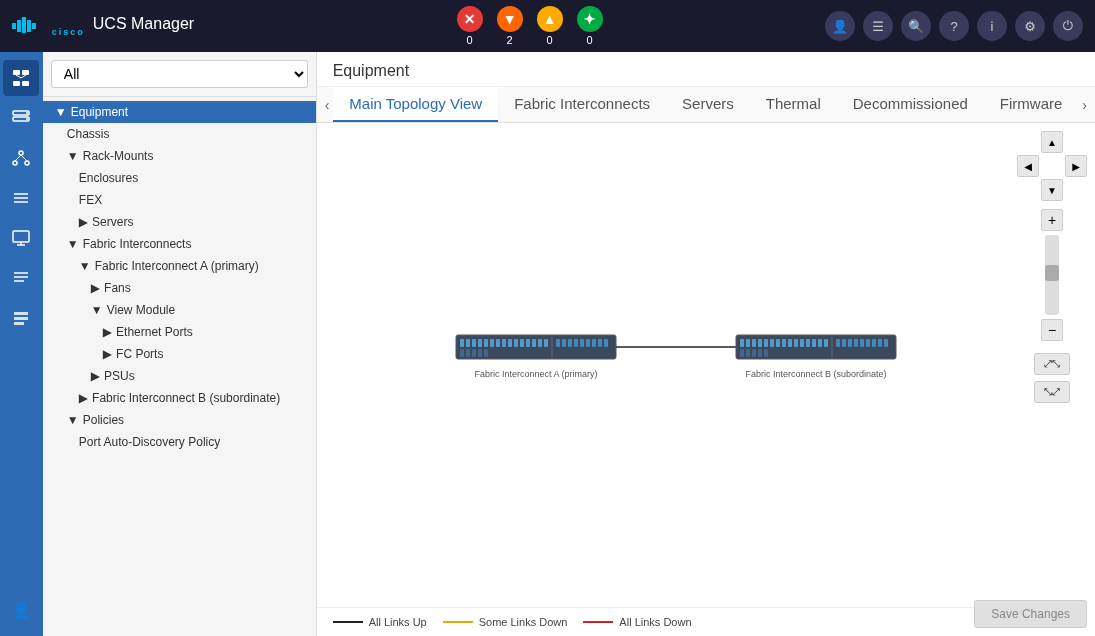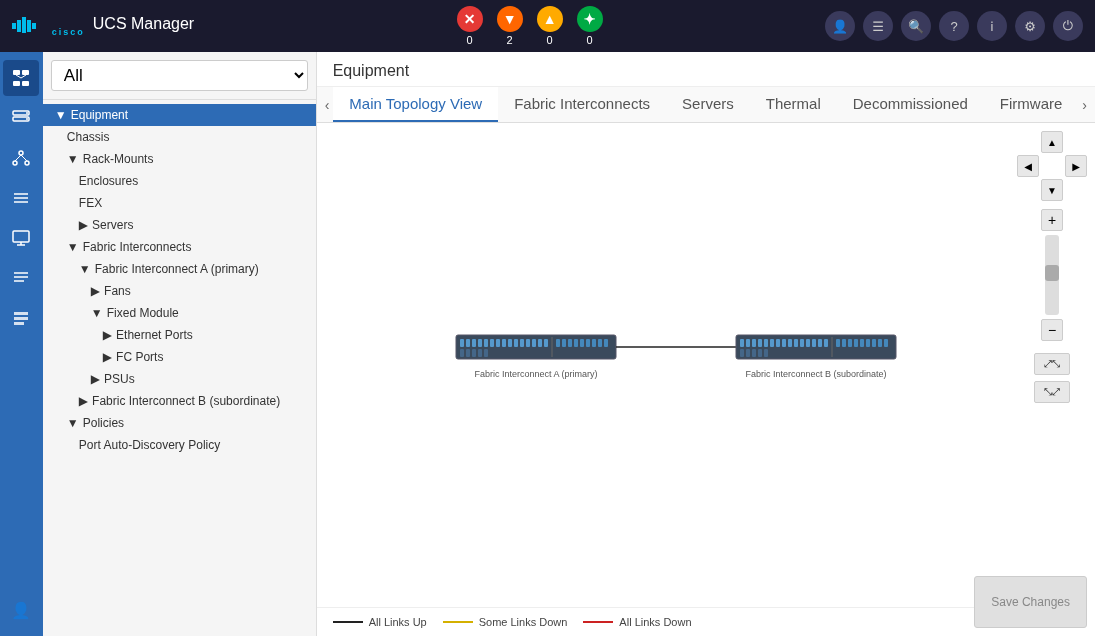--- a/index.html
+++ b/index.html
@@ -121,21 +121,21 @@
     }
     .nav-dropdown {
       padding: 8px;
       border-bottom: 1px solid #ddd;
     }
     .nav-dropdown select {
       width: 100%;
       padding: 4px 8px;
       border: 1px solid #ccc;
       border-radius: 3px;
-      font-size: 17px;
+      font-size: 14px;
       background: white;
     }
     .nav-items {
       flex: 1;
       overflow-y: auto;
       padding: 4px 0;
     }
     .nav-item {
       padding: 4px 8px 4px 12px;
       cursor: pointer;
@@ -328,21 +328,21 @@
 
     
     .bottom-buttons {
       position: absolute;
       bottom: 8px;
       right: 8px;
       display: flex;
       gap: 8px;
     }
     .btn-save, .btn-reset {
-      padding: 18px 16px;
+      padding: 6px 16px;
       border-radius: 3px;
       border: 1px solid #ccc;
       background: #e0e0e0;
       color: #888;
       cursor: pointer;
       font-size: 12px;
     }
   </style>
 </head>
 <body>
@@ -500,21 +500,21 @@
         <span>Fabric Interconnect A (primary)</span>
       </div>
 
       <div class="nav-item l4">
         <span>▶</span>
         <span>Fans</span>
       </div>
 
       <div class="nav-item l4">
         <span>▼</span>
-        <span>Fixed Module</span>
+        <span>View Module</span>
       </div>
 
       <div class="nav-item l5">
         <span>▶</span>
         <span>Ethernet Ports</span>
       </div>
 
       <div class="nav-item l5">
         <span>▶</span>
         <span>FC Ports</span>

